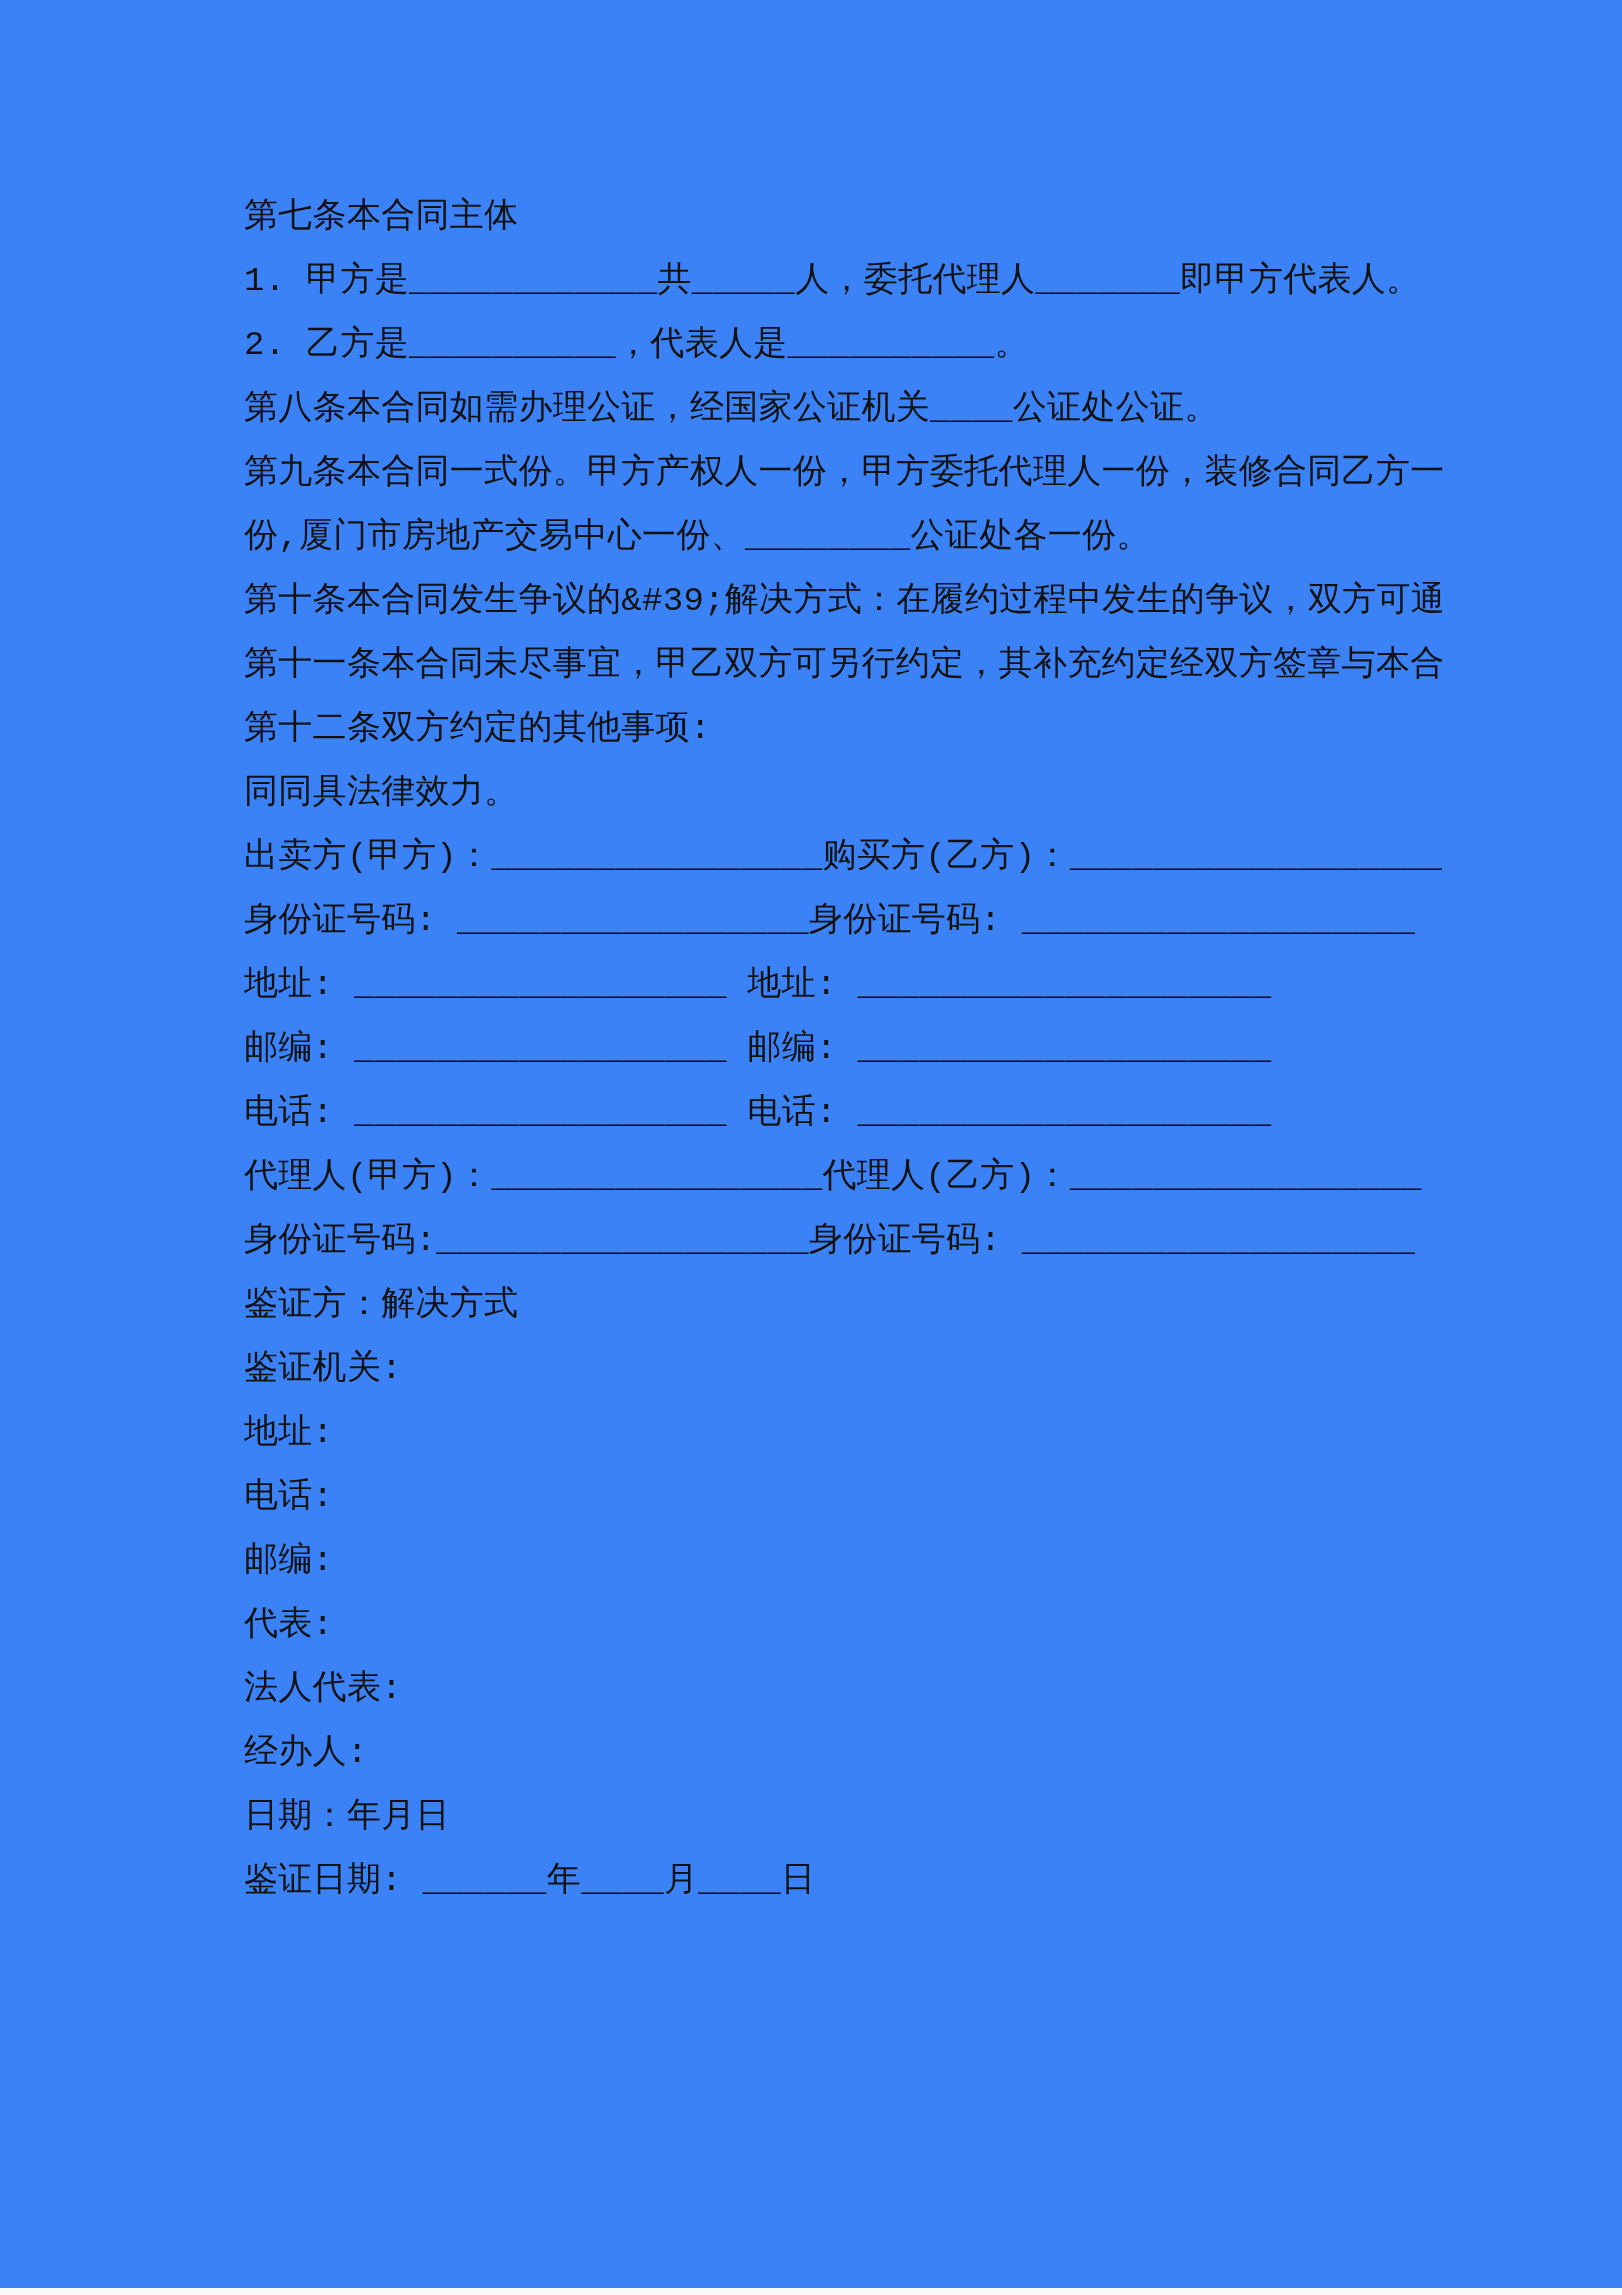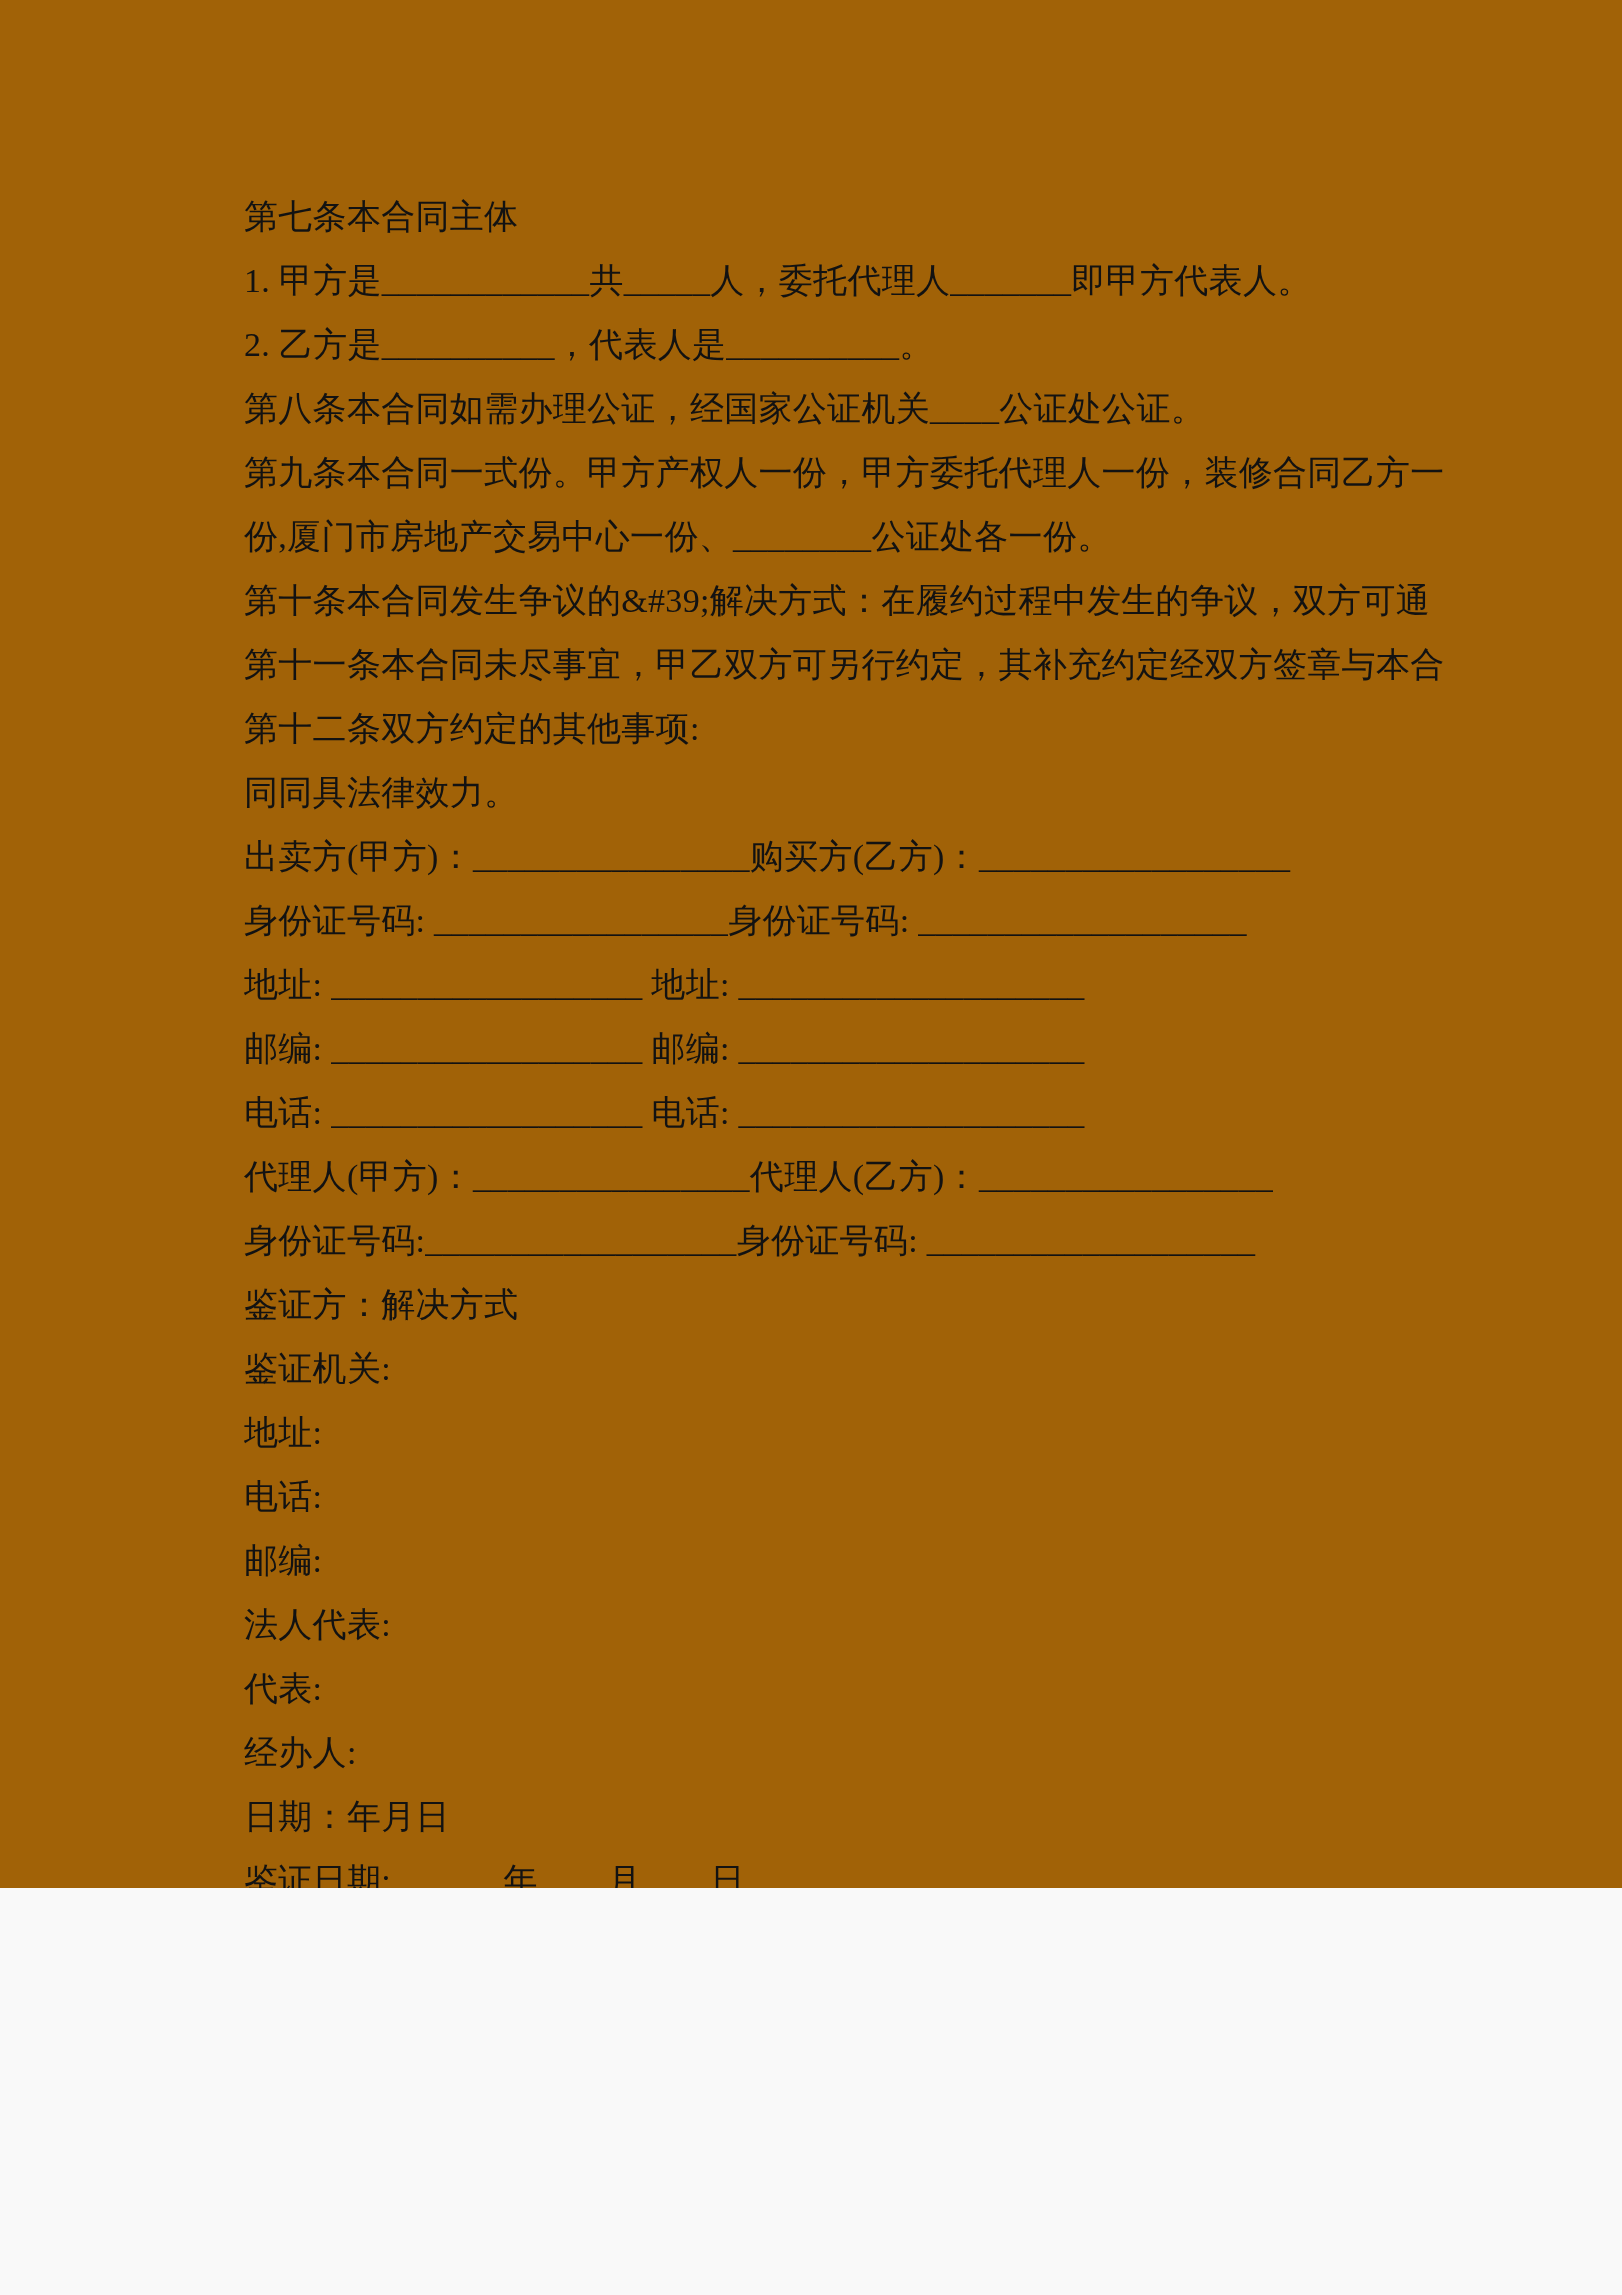--- a/index.html
+++ b/index.html
@@ -7,24 +7,24 @@
     padding: 0;
   }
   body {
     width: 1623px;
     height: 2295px;
     background: #f9f9f9;
   }
   .page {
     position: relative;
     width: 1623px;
-    height: 1888px;
-    background: #a16207;
+    height: 2288px;
+    background: #3b82f6;
     overflow: hidden;
-    font-family: Liberation Serif, serif;
+    font-family: Liberation Mono, monospace;
     color: #121212;
   }
   .doc {
     position: absolute;
     left: 244px;
     top: 185px;
     width: 1224px;
   }
   .line {
     font-size: 34px;
@@ -53,20 +53,20 @@
     <div class="line">地址: __________________ 地址: ____________________</div>
     <div class="line">邮编: __________________ 邮编: ____________________</div>
     <div class="line">电话: __________________ 电话: ____________________</div>
     <div class="line">代理人(甲方)：________________代理人(乙方)：_________________</div>
     <div class="line">身份证号码:__________________身份证号码: ___________________</div>
     <div class="line">鉴证方：解决方式</div>
     <div class="line">鉴证机关:</div>
     <div class="line">地址:</div>
     <div class="line">电话:</div>
     <div class="line">邮编:</div>
+    <div class="line">代表:</div>
     <div class="line">法人代表:</div>
-    <div class="line">代表:</div>
     <div class="line">经办人:</div>
     <div class="line">日期：年月日</div>
     <div class="line">鉴证日期: ______年____月____日</div>
   </div>
 </div>
 
 
 </body></html>

